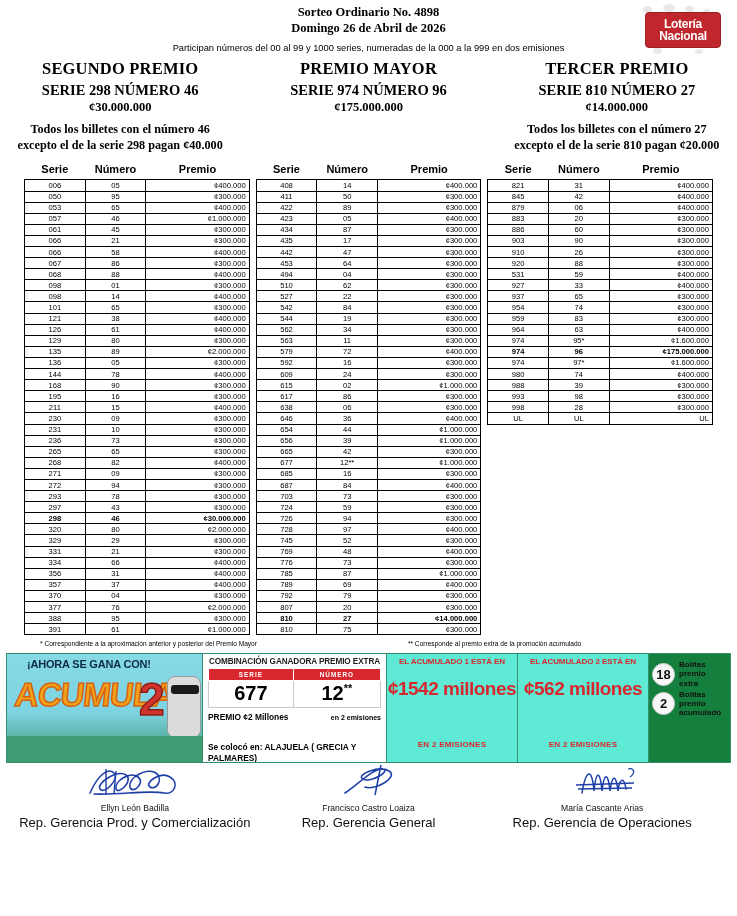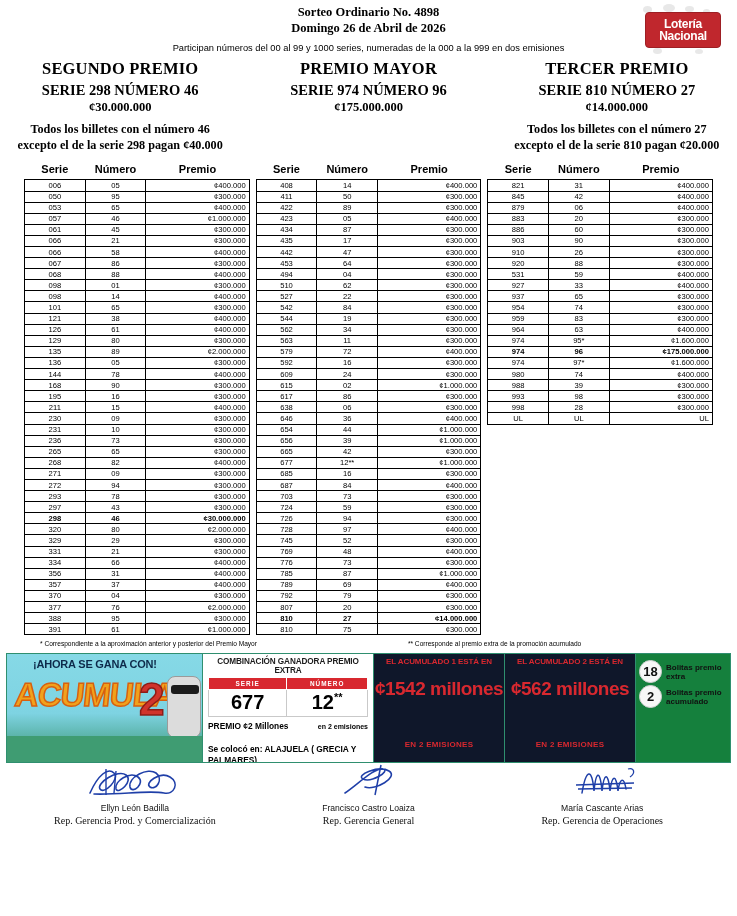--- a/index.html
+++ b/index.html
@@ -137,21 +137,21 @@
     background: #72cfe0;
     border: 1px solid #2f8f6f;
     overflow: hidden;
     display: flex;
   }
   .promo-left {
     width: 195px; position: relative;
     background: linear-gradient(#86d9e6 0%, #7ed3e2 55%, #35916c 100%);
   }
   .ahora {
-    position: absolute; top: 4px; left: 26px;
+    position: absolute; top: 4px; left: 20px;
     font-size: 11px; font-weight: bold; color: #0d2a4a;
     font-family: "Liberation Sans", sans-serif;
     letter-spacing: -0.2px;
   }
   .acumula {
     position: absolute; top: 22px; left: 8px;
     font-size: 33px; font-weight: bold;
     color: #f0a21c;
     -webkit-text-stroke: 1.5px #d8600f;
     font-family: "Liberation Sans", sans-serif;
@@ -172,21 +172,21 @@
   .mascot .glasses {
     position: absolute; top: 8px; left: 3px;
     width: 28px; height: 9px; background: #1b1b1b; border-radius: 3px;
   }
   .grass {
     position: absolute; bottom: 0; left: 0; right: 0; height: 26px;
     background: #3f9c72;
   }
 
   .promo-combo {
-    width: 172px;
+    width: 185px;
     background: #ffffff;
     border-left: 1px solid #2f8f6f;
     border-right: 1px solid #2f8f6f;
     padding: 3px 5px;
     position: relative;
   }
   .combo-title {
     text-align: center; font-size: 8.2px; font-weight: bold;
     color: #1b1b1b; letter-spacing: -0.1px;
   }
@@ -203,26 +203,26 @@
     padding: 1px 0 2px 0; border: 1px solid #c9c9c9;
     font-family: "Liberation Sans", sans-serif;
   }
   .combo-table td sup { font-size: 11px; }
   .combo-prize {
     margin-top: 4px; font-size: 8.4px; font-weight: bold;
     display: flex; justify-content: space-between; align-items: baseline;
   }
   .combo-prize .emis { font-size: 7px; }
   .combo-loc {
-    margin-top: 13px; font-size: 8.4px; font-weight: bold; line-height: 1.25;
+    margin-top: 20px; font-size: 8.4px; font-weight: bold; line-height: 1.25;
   }
 
   .acum-box {
     width: 131px;
-    background: #0f172a;
+    background: #5eead4;
     border-right: 1px solid #2f8f6f;
     text-align: center;
     padding-top: 4px;
     position: relative;
   }
   .acum-head {
     font-size: 8px; font-weight: bold; color: #d8282f;
     line-height: 1.1; letter-spacing: -0.1px;
   }
   .acum-amount {
@@ -257,21 +257,21 @@
   }
   .sig { flex: 1; text-align: center; position: relative; height: 60px; }
   .sig .scribble {
     height: 32px; display: flex; align-items: flex-end; justify-content: center;
   }
   .sig .scribble svg { overflow: visible; }
   .sig-name {
     font-size: 8.6px; color: #111; margin-top: 4px;
   }
   .sig-role {
-    font-size: 10px; color: #111; margin-top: 2px; font-family: Liberation Serif, serif;
+    font-size: 13px; color: #111; margin-top: 2px;
   }
 </style>
 </head>
 <body>
 
 <div class="header">
 
 
   <div class="logo-ln">
     <div class="bubble" style="left:6px; top:2px; width:9px; height:7px;"></div>

